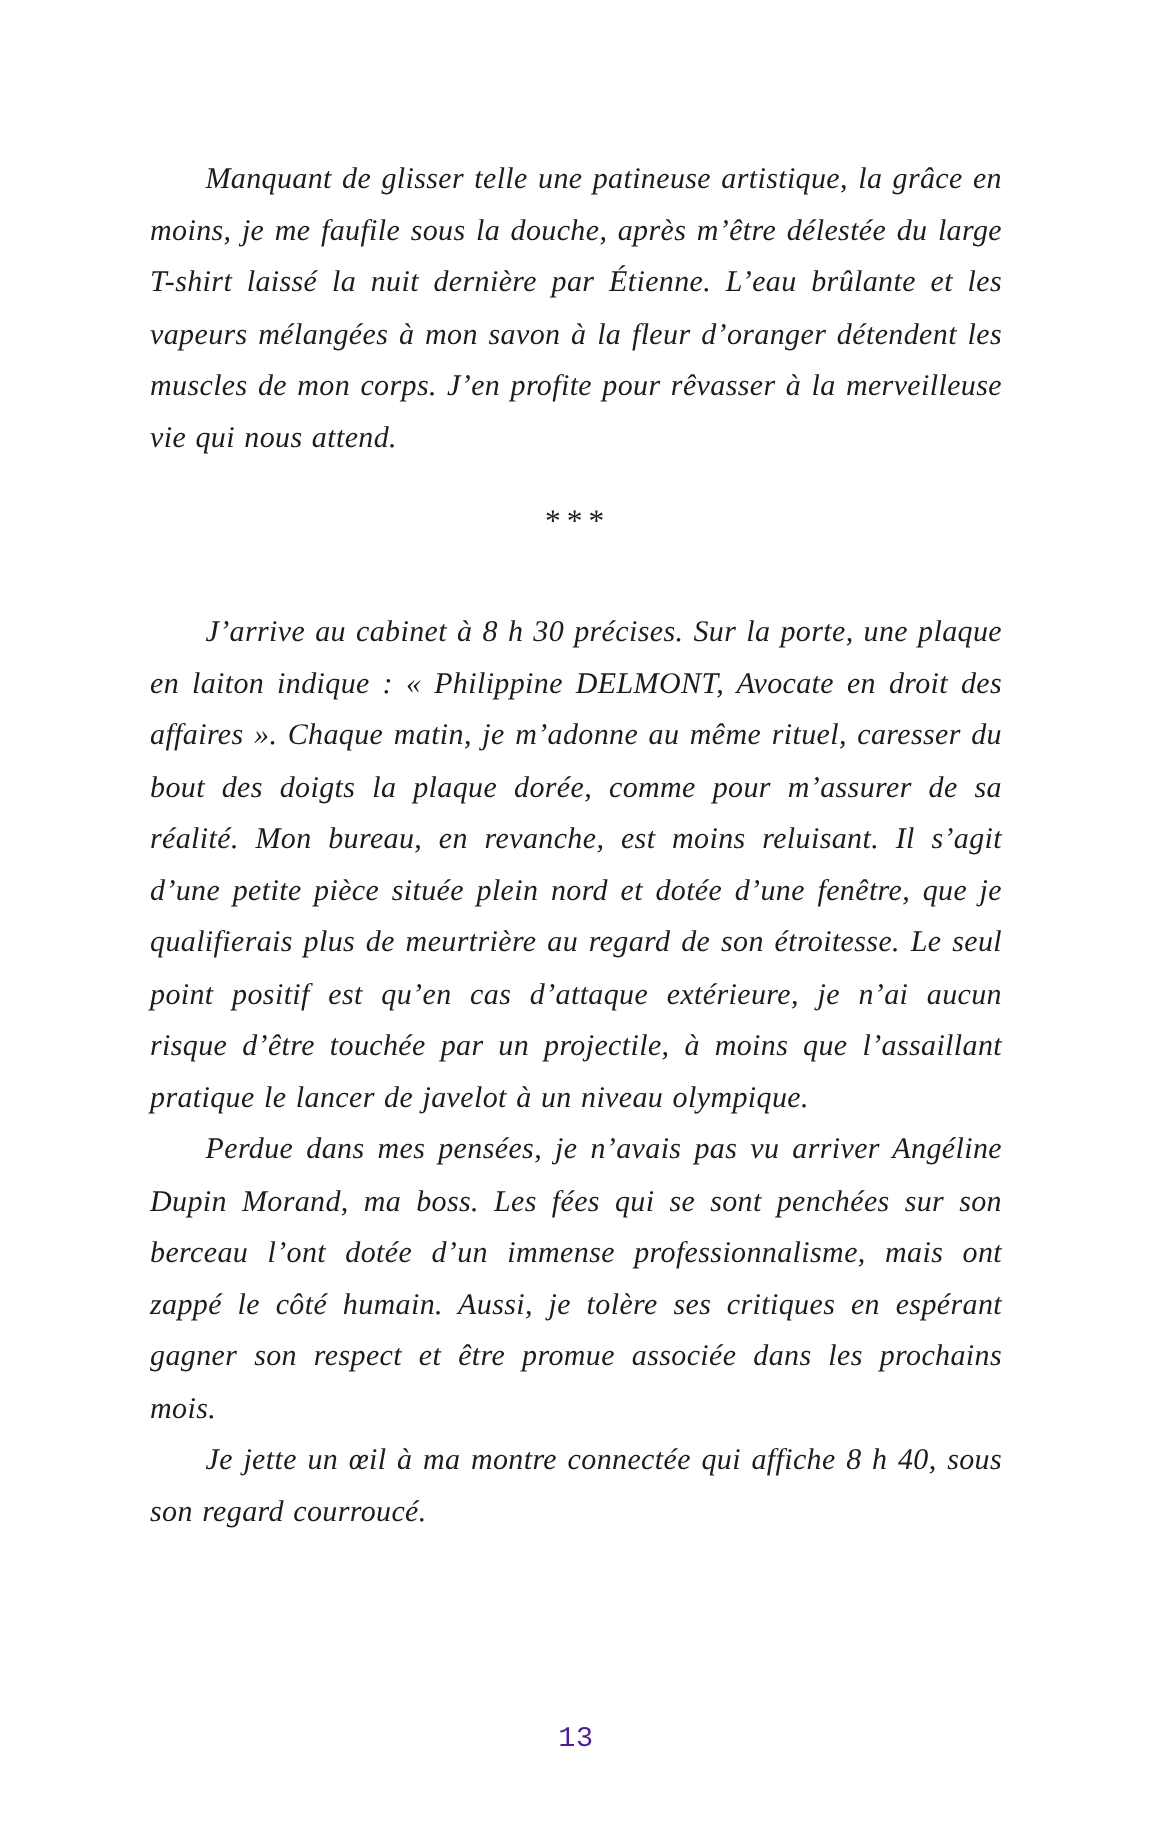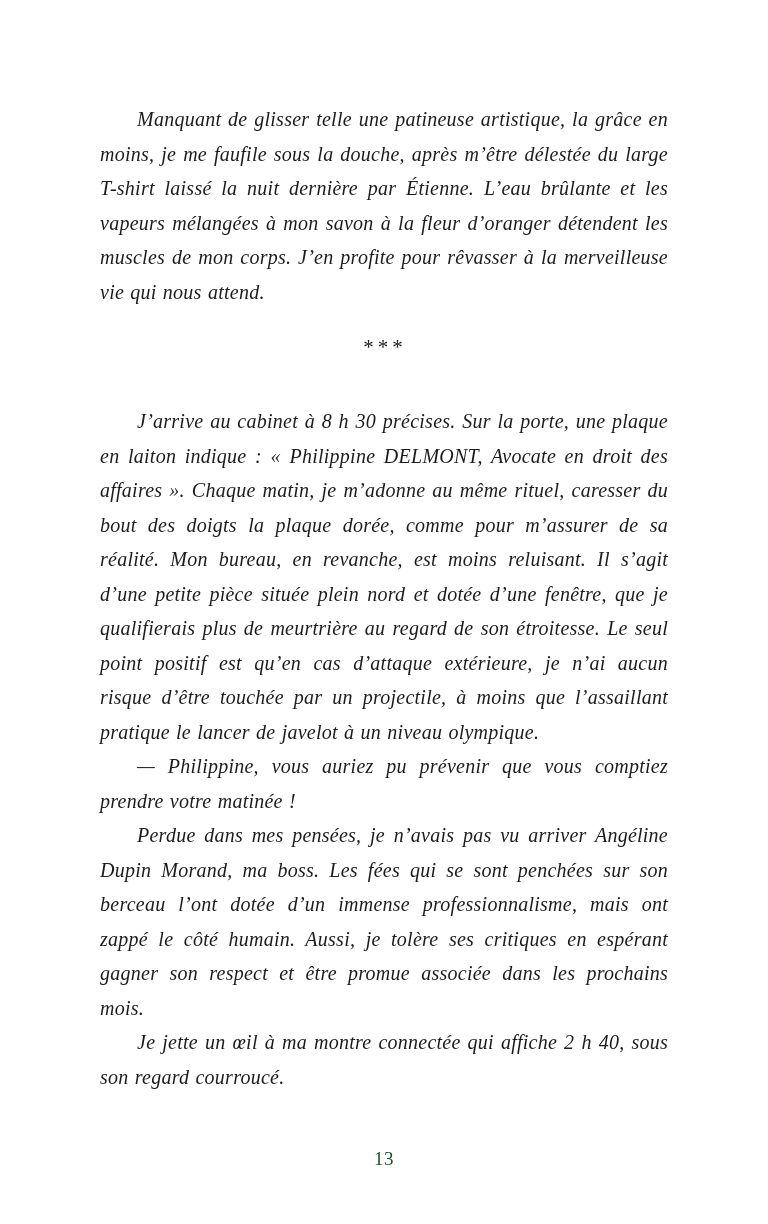--- a/index.html
+++ b/index.html
@@ -41,33 +41,33 @@
     color: #1c1c1c;
   }
   .page-number {
     position: absolute;
     left: 0;
     right: 0;
     bottom: 54px;
     text-align: center;
     font-size: 19px;
     letter-spacing: 0.5px;
-    color: #14532d;
+    color: #4c1d95;
+    font-family: Liberation Mono, monospace;
   }
 </style>
 </head>
 <body>
 
 <div class="text-block">
   <p class="para">Manquant de glisser telle une patineuse artistique, la grâce en moins, je me faufile sous la douche, après m’être délestée du large T-shirt laissé la nuit dernière par Étienne. L’eau brûlante et les vapeurs mélangées à mon savon à la fleur d’oranger détendent les muscles de mon corps. J’en profite pour rêvasser à la merveilleuse vie qui nous attend.</p>
 
   <div class="separator">***</div>
 
   <p class="para">J’arrive au cabinet à 8 h 30 précises. Sur la porte, une plaque en laiton indique : « Philippine DELMONT, Avocate en droit des affaires ». Chaque matin, je m’adonne au même rituel, caresser du bout des doigts la plaque dorée, comme pour m’assurer de sa réalité. Mon bureau, en revanche, est moins reluisant. Il s’agit d’une petite pièce située plein nord et dotée d’une fenêtre, que je qualifierais plus de meurtrière au regard de son étroitesse. Le seul point positif est qu’en cas d’attaque extérieure, je n’ai aucun risque d’être touchée par un projectile, à moins que l’assaillant pratique le lancer de javelot à un niveau olympique.</p>
 
-  <p class="para">— Philippine, vous auriez pu prévenir que vous comptiez prendre votre matinée !</p>
 
   <p class="para">Perdue dans mes pensées, je n’avais pas vu arriver Angéline Dupin Morand, ma boss. Les fées qui se sont penchées sur son berceau l’ont dotée d’un immense professionnalisme, mais ont zappé le côté humain. Aussi, je tolère ses critiques en espérant gagner son respect et être promue associée dans les prochains mois.</p>
 
-  <p class="para">Je jette un œil à ma montre connectée qui affiche 2 h 40, sous son regard courroucé.</p>
+  <p class="para">Je jette un œil à ma montre connectée qui affiche 8 h 40, sous son regard courroucé.</p>
 </div>
 
 <div class="page-number">13</div>
 
 </body></html>

